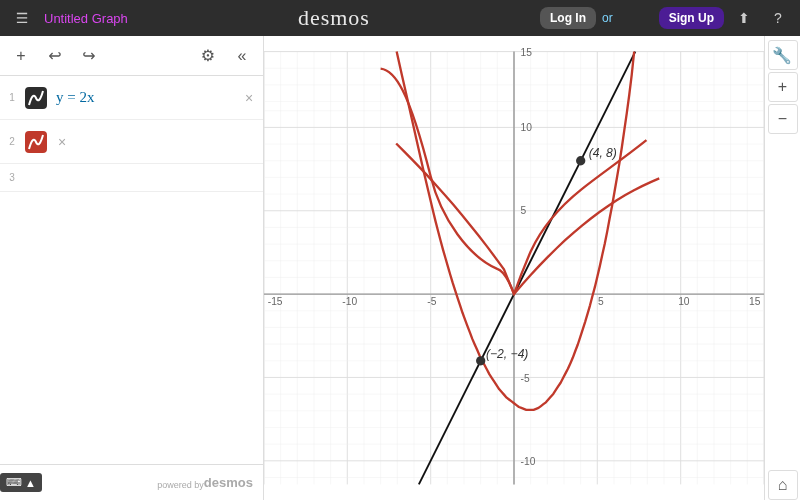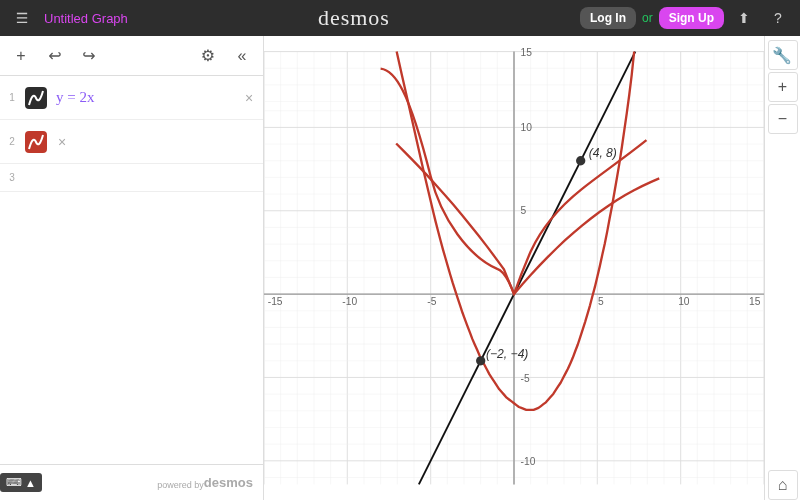--- a/index.html
+++ b/index.html
@@ -23,22 +23,22 @@
       width: 28px; height: 28px; display: flex; align-items: center; justify-content: center;
       font-size: 14px; border-radius: 3px;
     }
     #hamburger-btn { color: #ccc; }
     #title-text { color: #d946ef; font-size: 13px; }
     .auth-btn {
       border: none; cursor: pointer; padding: 4px 10px; border-radius: 8px;
       font-size: 12px; font-weight: bold;
     }
     #login-btn { background: #555; color: #fff; }
-    #signup-btn { background: #d946ef; color: #fff; }
-    #or-text { color: #22c55e; font-size: 12px; }
+    #signup-btn { background: #4c1d95; color: #fff; margin-left: 40px; }
+    #or-text { color: #7dd3fc; font-size: 12px; }
 
     
     #main { display: flex; flex: 1; overflow: hidden; }
 
     
     #left-panel {
       width: 264px;
       background: #fff;
       border-right: 1px solid #ddd;
       display: flex;
@@ -83,21 +83,21 @@
       height: 24px;
       margin: 0 4px;
       flex-shrink: 0;
       display: flex; align-items: center; justify-content: center;
     }
     .desmos-logo-svg { width: 22px; height: 22px; }
     .expr-text {
       flex: 1;
       font-size: 15px;
       font-family: "Times New Roman", serif;
-      color: #8b5cf6;
+      color: #0369a1;
       padding-left: 4px;
     }
     .expr-close {
       width: 20px; height: 20px; background: none; border: none;
       cursor: pointer; color: #aaa; font-size: 14px; display: flex;
       align-items: center; justify-content: center; flex-shrink: 0;
     }
     .expr-row-3 { min-height: 28px; }
 
     

